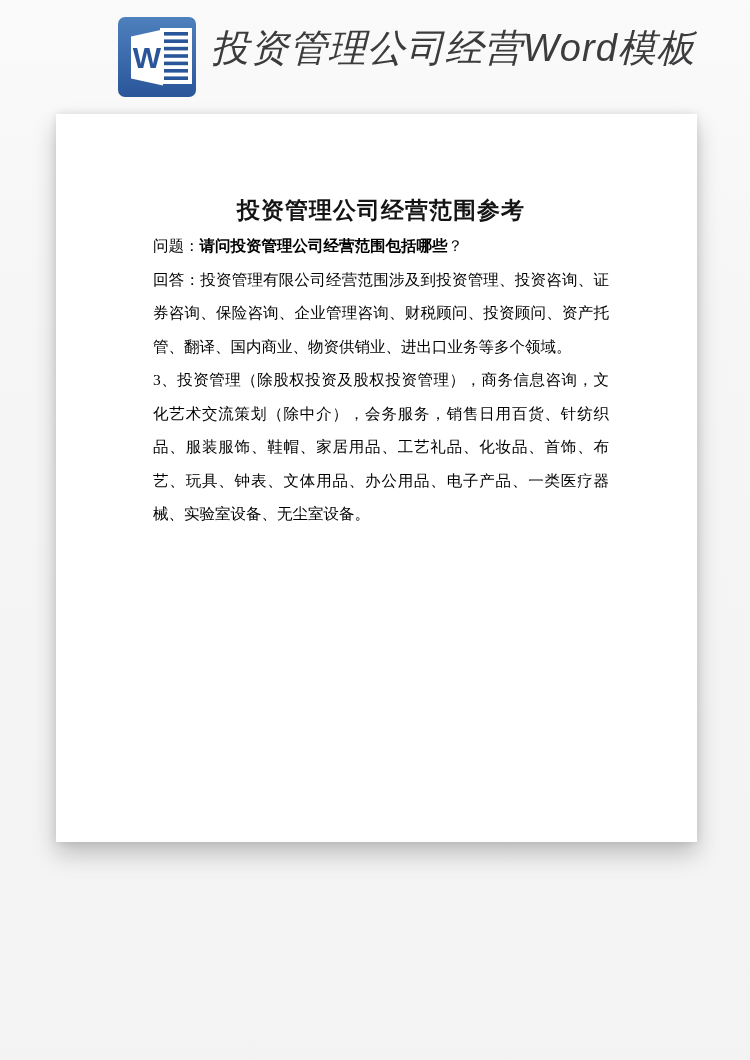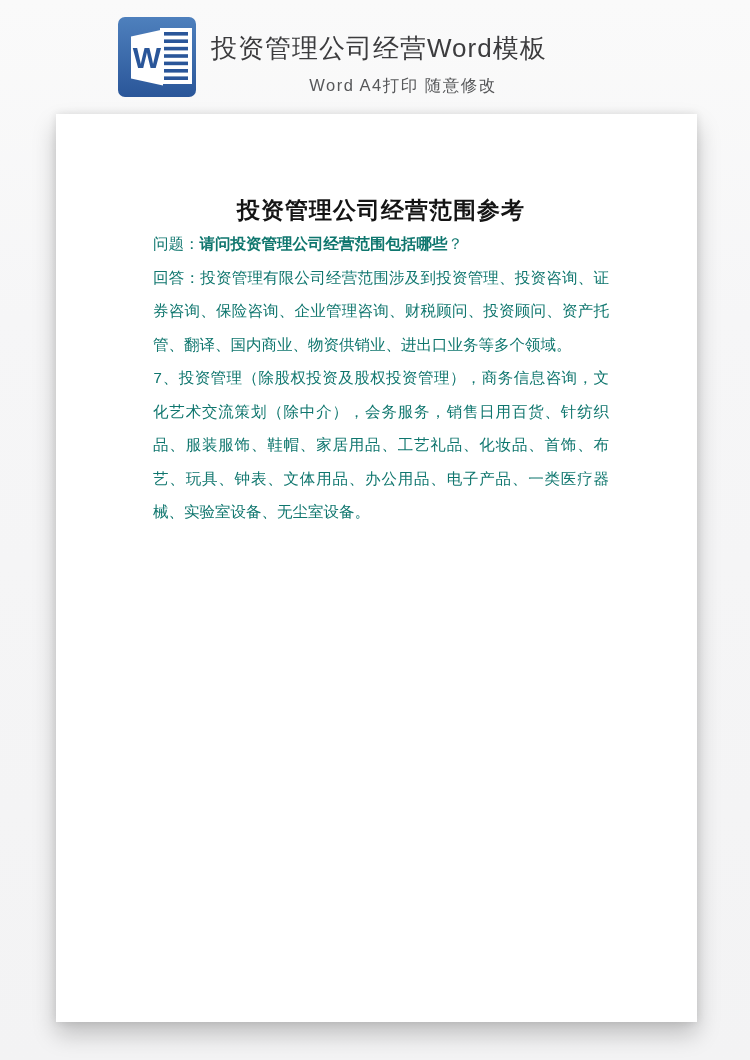--- a/index.html
+++ b/index.html
@@ -14,60 +14,61 @@
 
   
   .site-header { position: absolute; top: 0; left: 0; width: 750px; height: 114px; }
   .word-icon {
     position: absolute; left: 118px; top: 17px;
     width: 78px; height: 80px; display: block;
   }
   .header-title {
     position: absolute; left: 211px; top: 24px;
     margin: 0;
-    font-size: 26px; line-height: 48px;
+    font-size: 38px; line-height: 48px;
     font-weight: 400;
     color: #3c3c3e;
     letter-spacing: 1px;
     white-space: nowrap;
+    font-style: italic;
   }
   .header-subtitle {
     position: absolute; top: 74px; left: 0;
     width: 100%; box-sizing: border-box; padding-left: 56px;
     text-align: center;
     font-size: 16.5px; line-height: 22px;
     letter-spacing: 1.5px;
     color: #57585a;
     white-space: nowrap;
   }
 
   
   .doc-page {
     position: absolute; left: 56px; top: 114px;
-    width: 641px; height: 908px;
+    width: 641px; height: 728px;
     box-sizing: border-box;
     padding: 0 88px 0 97px;
     background: #ffffff;
     box-shadow: 0 0 8px rgba(0,0,0,0.10), 0 12px 22px rgba(0,0,0,0.22);
   }
   .doc-title {
     margin: 79px 0 0 0;
     text-align: center;
     font-family: "Liberation Serif", "DejaVu Serif", serif;
     font-weight: 700;
     font-size: 23px; line-height: 36px;
     letter-spacing: 1px;
     color: #141414;
   }
   .doc-page p {
     margin: 0;
-    font-family: Liberation Mono, monospace;
+    font-family: Liberation Serif, serif;
     font-size: 15.5px;
     line-height: 33.5px;
-    color: #0f766e;
+    color: #000000;
     text-justify: inter-ideograph;
   }
   .para-question { margin-top: 48px; }
   .para-question b { font-weight: 700; }
   .para-answer { margin-top: 34px; text-align: justify; }
   .para-intro  { margin-top: 36px; }
   .para-item-1 { margin-top: 0;    text-align: justify; }
   .para-item-2 { margin-top: 33px; text-align: justify; }
 </style>
 </head>
@@ -91,25 +92,24 @@
         <rect x="46" y="37.2" width="24" height="3.6"></rect>
         <rect x="46" y="44.6" width="24" height="3.6"></rect>
         <rect x="46" y="52" width="24" height="3.6"></rect>
         <rect x="46" y="59.4" width="24" height="3.6"></rect>
       </g>
       <polygon points="13,19.5 45,12.5 45,68.5 13,61.5" fill="#ffffff"></polygon>
       <text x="29" y="51" text-anchor="middle" font-size="30" font-weight="bold" fill="#2a5699" font-family="Liberation Sans, sans-serif">W</text>
     </svg>
   </span>
   <h1 class="header-title">投资管理公司经营Word模板</h1>
-  <div class="header-subtitle">Word A4打印 随意修改</div>
 </div>
 
 <main class="doc-page">
   <h2 class="doc-title">投资管理公司经营范围参考</h2>
 
   <p class="para-question"><span>问题：</span><b>请问投资管理公司经营范围包括哪些</b><span>？</span></p>
 
   <p class="para-answer">回答：投资管理有限公司经营范围涉及到投资管理、投资咨询、证券咨询、保险咨询、企业管理咨询、财税顾问、投资顾问、资产托管、翻译、国内商业、物资供销业、进出口业务等多个领域。</p>
 
 
-  <p class="para-item-2">7、投资管理（除股权投资及股权投资管理），商务信息咨询，文化艺术交流策划（除中介），会务服务，销售日用百货、针纺织品、服装服饰、鞋帽、家居用品、工艺礼品、化妆品、首饰、布艺、玩具、钟表、文体用品、办公用品、电子产品、一类医疗器械、实验室设备、无尘室设备。</p>
+  <p class="para-item-2">3、投资管理（除股权投资及股权投资管理），商务信息咨询，文化艺术交流策划（除中介），会务服务，销售日用百货、针纺织品、服装服饰、鞋帽、家居用品、工艺礼品、化妆品、首饰、布艺、玩具、钟表、文体用品、办公用品、电子产品、一类医疗器械、实验室设备、无尘室设备。</p>
 </main>
 
 </body></html>

